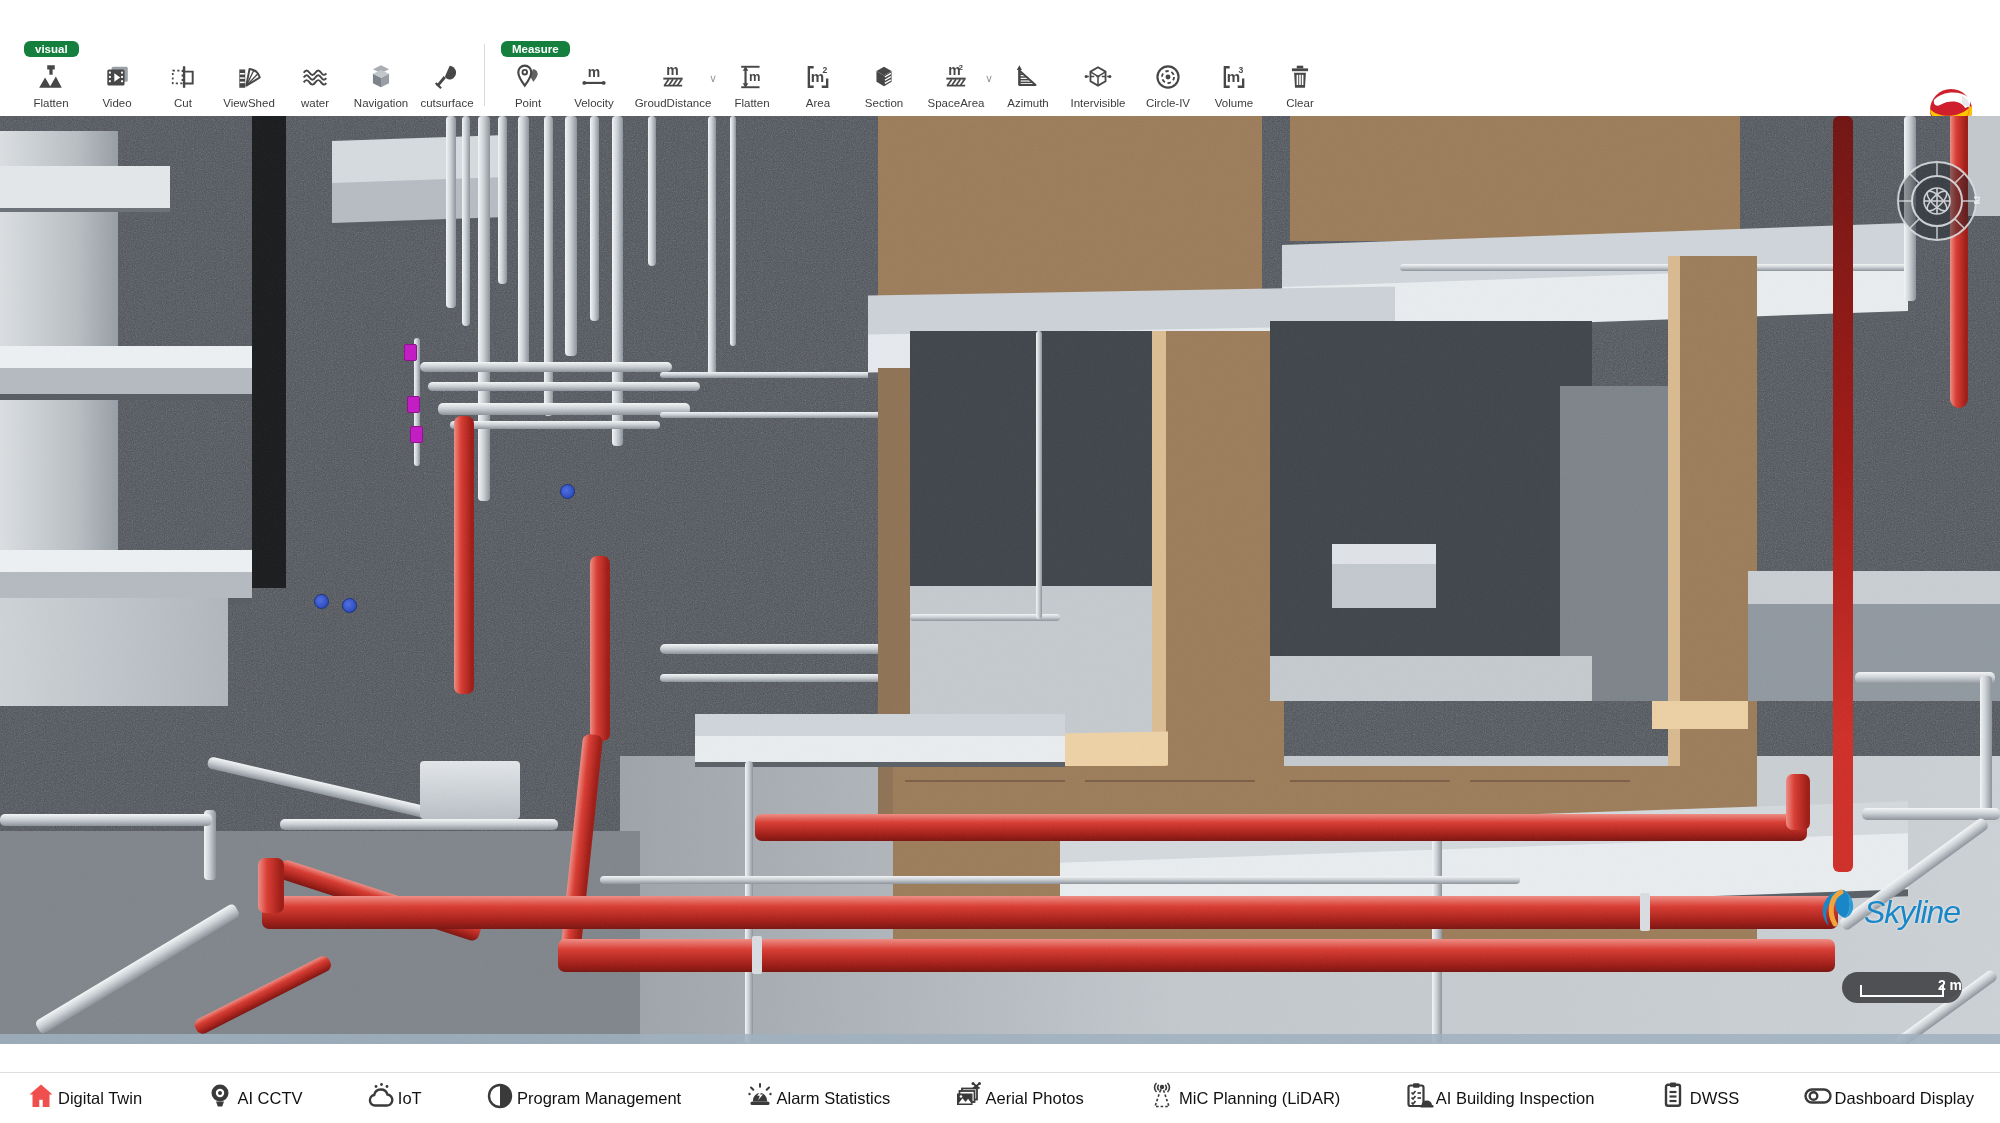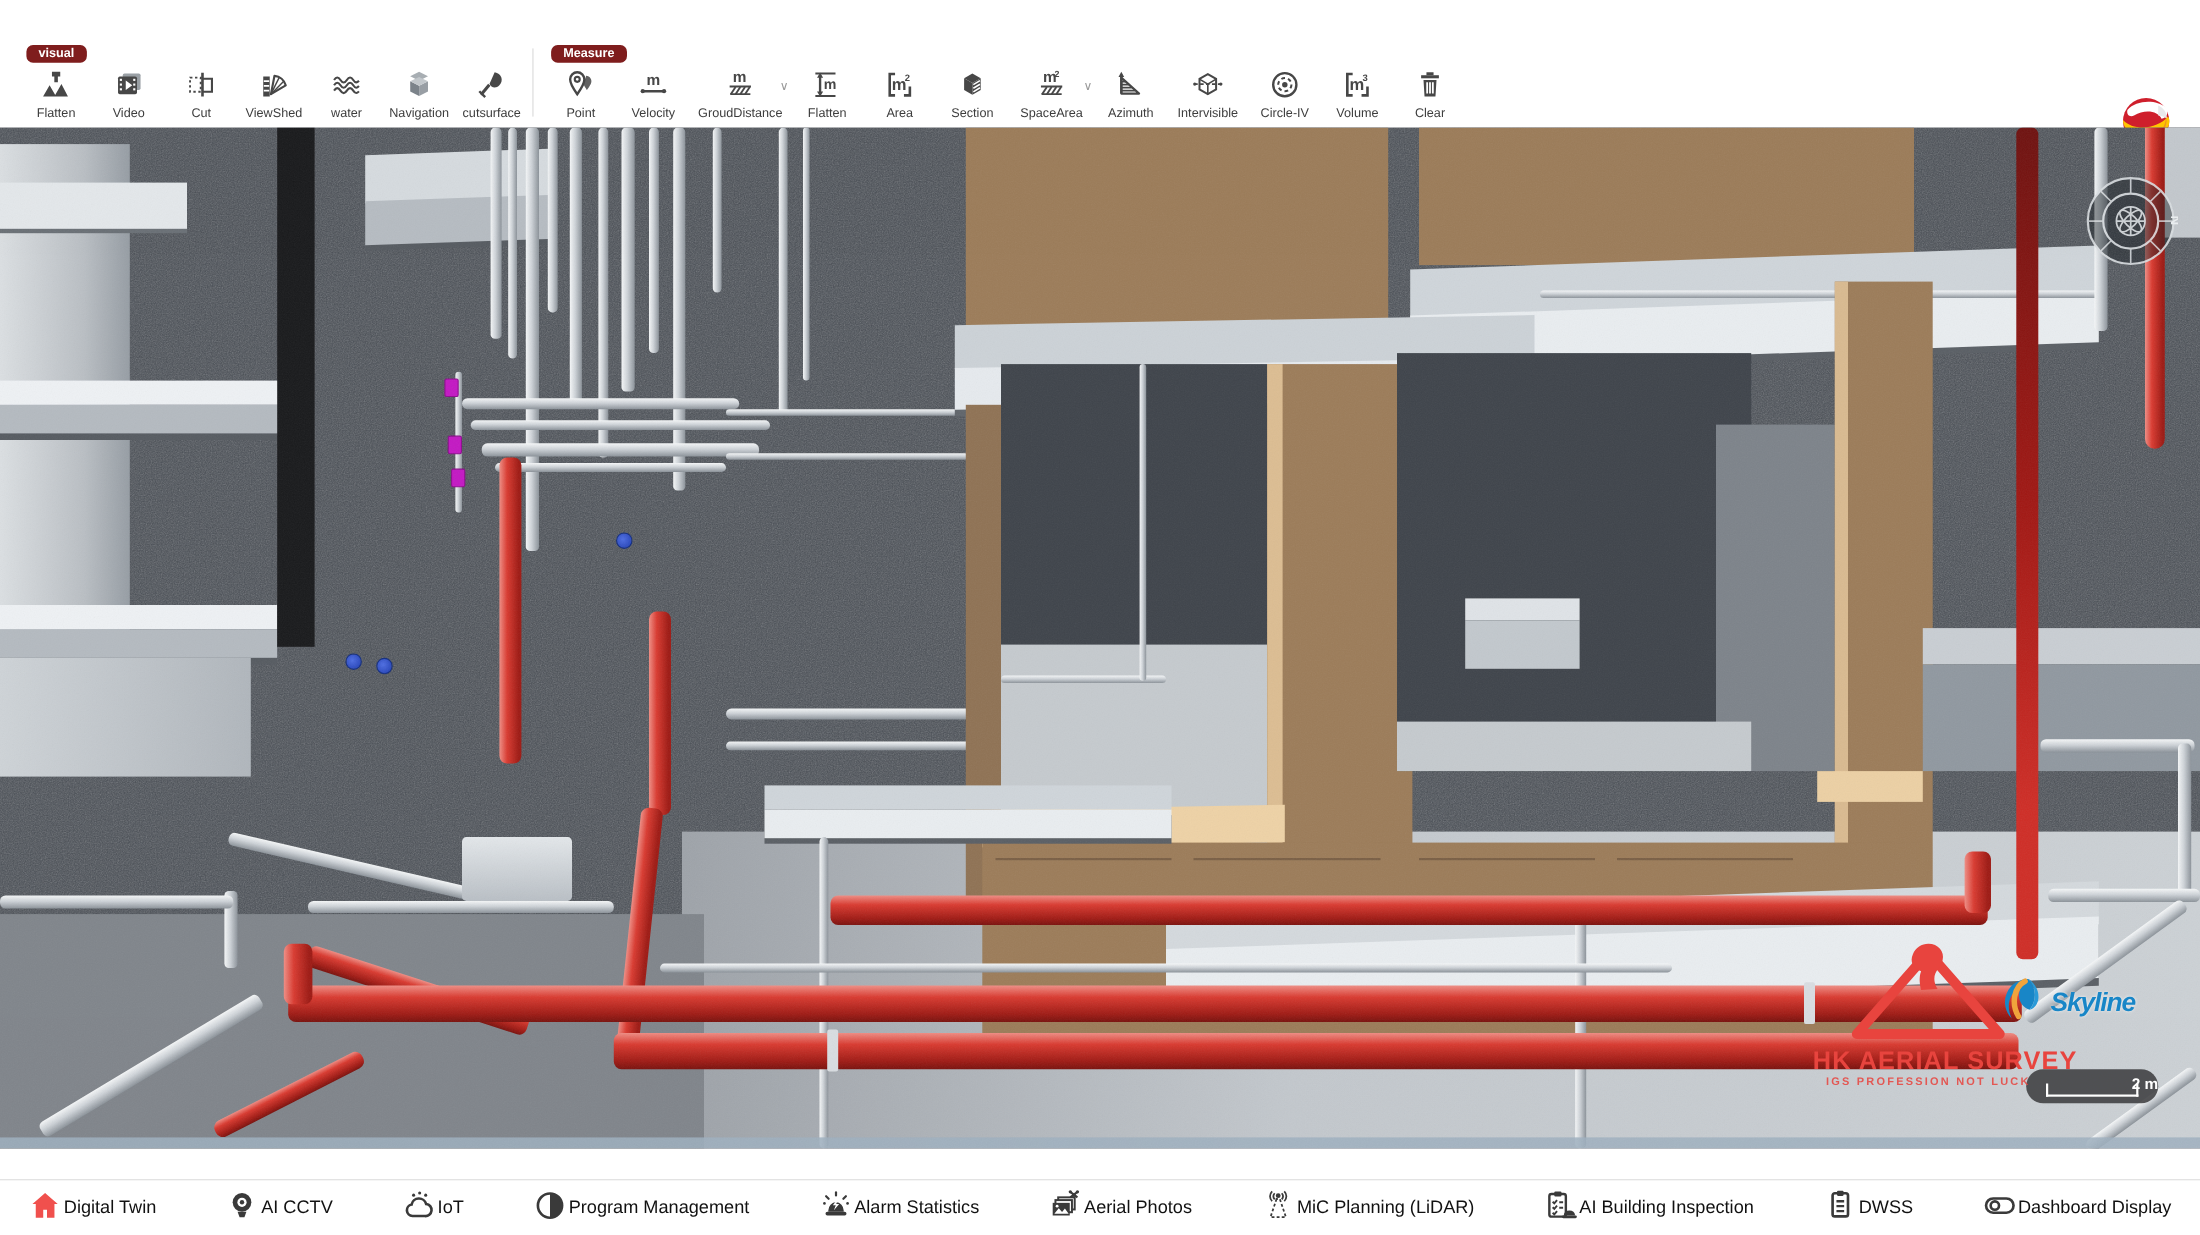--- a/index.html
+++ b/index.html
@@ -5,21 +5,21 @@
   html,body{margin:0;padding:0;background:#222;}
   .app{position:relative;width:2000px;height:1123px;font-family:"Liberation Sans",sans-serif;background:#fff;overflow:hidden;}
   .a{position:absolute;display:block;}
   
   .menubar{position:absolute;left:0;top:0;width:2000px;height:36px;background:#f2534f;display:flex;align-items:stretch;}
   .menu-item{padding:0 30px;display:flex;align-items:center;font-size:14.5px;color:#1e1e1e;cursor:pointer;}
   .menu-item.active{background:#fff;}
   
   .toolbar{position:absolute;left:0;top:36px;width:2000px;height:80px;background:#fff;border-bottom:1px solid #e3e3e3;display:flex;align-items:flex-start;}
   .tgroup{position:relative;display:flex;align-items:flex-start;padding-top:24px;}
-  .badge{position:absolute;top:5px;left:24px;background:#7f1d1d;color:#fff;font-size:11.5px;font-weight:bold;padding:2px 11px;border-radius:6px;}
+  .badge{position:absolute;top:5px;left:24px;background:#15803d;color:#fff;font-size:11.5px;font-weight:bold;padding:2px 11px;border-radius:6px;}
   .tool{width:66px;display:flex;flex-direction:column;align-items:center;cursor:pointer;position:relative;}
   .tool.wide{width:92px;}
   .tool .ic{height:34px;display:flex;align-items:center;justify-content:center;}
   .tool .lb{font-size:11.5px;color:#3d3d3d;margin-top:3px;white-space:nowrap;}
   .chev{position:absolute;right:2px;top:12px;color:#9a9a9a;font-size:11px;}
   .tsep{width:1px;background:#d9d9d9;height:62px;margin:8px 10px 0 4px;}
   .applogo{position:absolute;right:22px;top:46px;width:54px;height:54px;}
   
   .scene{position:absolute;left:0;top:116px;width:2000px;height:928px;background:#4a4f56;overflow:hidden;cursor:grab;}
   .pv{background:linear-gradient(90deg,#f5f7f8,#cdd2d7 45%,#8b9299);border-radius:4px;}
@@ -32,21 +32,21 @@
   .vb{width:13px;height:13px;border-radius:50%;background:radial-gradient(circle at 40% 40%,#4d6de2,#1c3aae);border:1px solid #142e7e;}
   .vm{width:11px;height:15px;border-radius:2px;background:#c318c3;border:1px solid #8d0d8d;}
   .compass{position:absolute;right:20px;top:42px;width:86px;height:86px;opacity:.9;cursor:pointer;}
   .scalebar{position:absolute;right:38px;top:856px;width:120px;height:31px;background:rgba(58,58,60,.85);border-radius:16px;display:flex;align-items:center;justify-content:flex-end;}
   .scalebar .txt{color:#fff;font-size:14px;font-weight:bold;position:relative;top:-3px;}
   .scalebar .line{position:absolute;left:18px;right:18px;bottom:6px;height:10px;border-left:2px solid #fff;border-right:2px solid #fff;border-bottom:2px solid #fff;}
   .hkmark{position:absolute;left:1648px;top:738px;width:210px;text-align:center;z-index:30;}
   .hkmark .t1{color:#e8443e;font-weight:bold;font-size:23px;letter-spacing:1px;white-space:nowrap;}
   .hkmark .t2{color:#e8443e;font-weight:bold;font-size:10px;letter-spacing:2px;opacity:.85;white-space:nowrap;}
   .skymark{position:absolute;left:1820px;top:772px;display:flex;align-items:center;z-index:31;}
-  .skymark .txt{font-size:24px;font-weight:bold;font-style:italic;color:#1886c7;text-shadow:0 0 3px rgba(255,255,255,.8);letter-spacing:-1px;}
+  .skymark .txt{font-size:32px;font-weight:normal;font-style:italic;color:#1886c7;text-shadow:0 0 3px rgba(255,255,255,.8);letter-spacing:-1px;}
   
   .statusbar{position:absolute;left:0;top:1044px;width:2000px;height:28px;background:#f2f3f4;border-top:1px solid #d8d8d8;display:flex;align-items:center;}
   .statusbar .txt{font-size:12.5px;color:#3a3a3a;padding-left:3px;white-space:nowrap;}
   
   .bottomnav{position:absolute;left:0;top:1072px;width:2000px;height:51px;background:#fff;border-top:1px solid #ddd;display:flex;align-items:center;justify-content:space-between;padding:0 26px;box-sizing:border-box;}
   .nav-item{display:flex;align-items:center;gap:2px;cursor:pointer;}
   .nav-item .lb{font-size:16.5px;color:#111;white-space:nowrap;}
 </style>
 </head>
 <body>
@@ -437,28 +437,20 @@
     <i class="a pr" style="left:558px;top:823px;width:1277px;height:33px;"></i>
     <i class="a" style="left:752px;top:820px;width:10px;height:38px;background:#d9dde1;border-radius:2px;"></i>
     <i class="a" style="left:1640px;top:777px;width:10px;height:38px;background:#d9dde1;border-radius:2px;"></i>
 
     <i class="a" style="left:0;top:918px;width:2000px;height:10px;background:#9fb0bf;opacity:.85;"></i>
 
     <svg class="a" style="left:0;top:0;pointer-events:none;" width="2000" height="928">
         <rect width="2000" height="928" filter="url(#grain)" opacity="0.07"></rect>
       </svg>
 
-    <div class="hkmark">
-      <svg width="150" height="92" viewBox="0 0 150 92">
-          <path d="M75 12L140 86H10z" fill="none" stroke="#e8443e" stroke-width="9" stroke-linejoin="round"></path>
-          <path d="M75 4c9 0 15 7 13 15-1.5 6.5-7.5 9.5-7.5 17 0 5 3 9 3 9l-15 1s-3-10 0-17c-7.5-2.5-10.5-9-7.5-15.5C63.5 7.5 69 4 75 4z" fill="#e8443e"></path>
-        </svg>
-      <div class="t1">HK AERIAL SURVEY</div>
-      <div class="t2">IGS PROFESSION NOT LUCK</div>
-    </div>
     <div class="skymark">
       <svg width="44" height="48" viewBox="0 0 44 48">
           <path d="M24 2A21 21 0 0 0 9 38c-6-12-2-24 8-28-4 9 0 17 8 20A21 21 0 0 0 24 2z" fill="#1886c7"></path>
           <path d="M21 4C11 9 8 24 15 36" fill="none" stroke="#f0a43c" stroke-width="5" stroke-linecap="round"></path>
           <path d="M24 2a21 21 0 0 1 1 28c8-2 11-13 5-22-2-3-4-5-6-6z" fill="#2a9ad8"></path>
         </svg>
       <span class="txt">Skyline</span>
     </div>
 
     <div class="compass">

